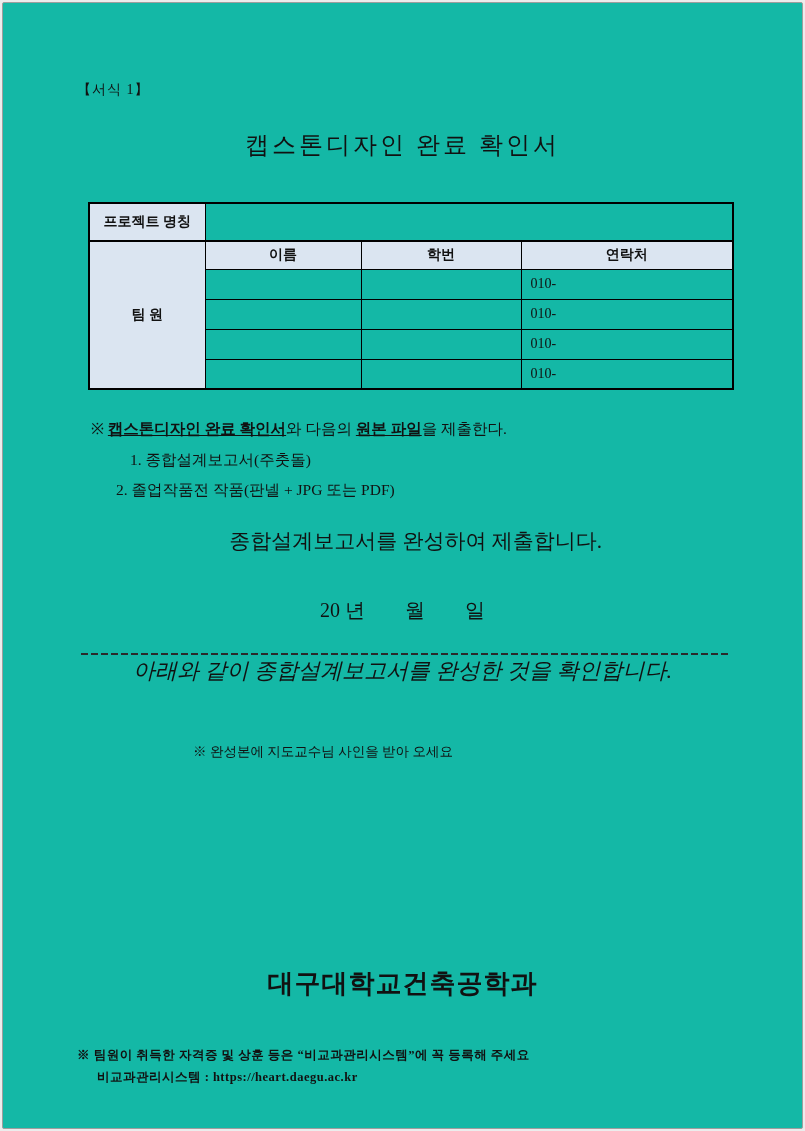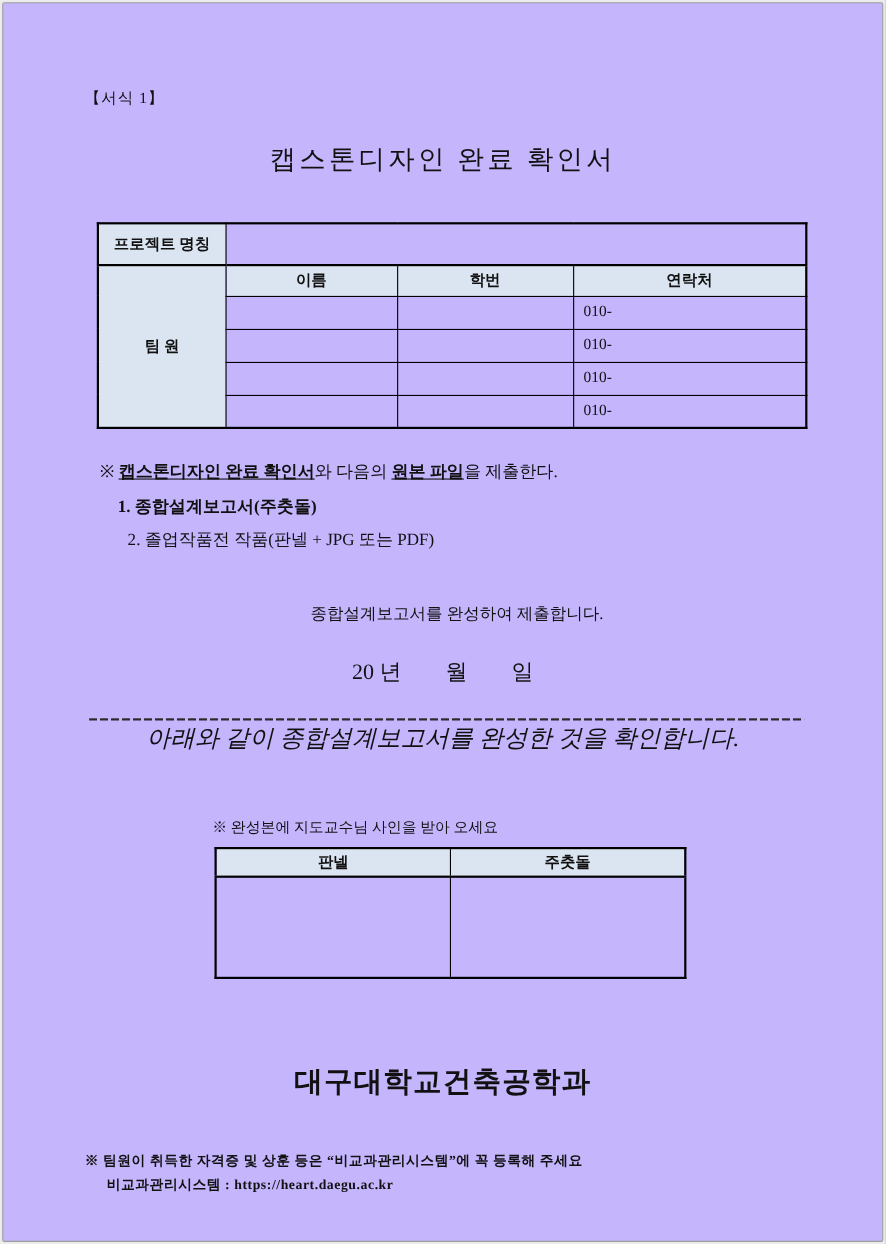--- a/index.html
+++ b/index.html
@@ -5,21 +5,21 @@
   html,body{margin:0;padding:0;}
   body{
     width:805px;height:1131px;
     background:#ececec;
     font-family:"Liberation Serif","DejaVu Serif",serif;
     color:#111;
     position:relative;
   }
   .page{
     position:absolute;inset:2px;
-    background:#c4b5fd;
+    background:#14b8a6;
     border:1px solid #9e9e9e;
     border-radius:2px;
     overflow:hidden;
   }
   .abs{position:absolute;}
   .center{left:0;right:0;text-align:center;}
 
   .form-label{left:74px;top:78px;font-size:14px;letter-spacing:1px;}
   .doc-title{top:126px;font-size:24px;letter-spacing:3px;}
 
@@ -27,24 +27,24 @@
   td{border:1px solid #000;font-size:14px;vertical-align:middle;overflow:hidden;}
 
   .project-table{left:85px;top:199px;width:644px;}
   .project-table td.hd{background:#dbe5f1;font-weight:bold;text-align:center;}
   .project-table tr.r1 td{border-bottom:2px solid #000;}
   .project-table{border:2px solid #000;}
   .project-table td.phone{text-align:left;padding-left:9px;font-size:14px;}
 
   .note-line{left:88px;top:414px;font-size:15.5px;}
   .note-line .bu{font-weight:bold;text-decoration:underline;}
-  .note-item1{left:104px;top:447px;font-size:15.5px;font-weight:bold;}
+  .note-item1{left:127px;top:447px;font-size:15.5px;}
   .note-item2{left:113px;top:477px;font-size:15.5px;text-align:right;}
 
-  .statement{top:546px;font-size:15px;margin-left:26px;}
+  .statement{top:524px;font-size:21px;margin-left:26px;}
   .date-line{top:594px;font-size:20px;white-space:pre;}
 
   .dashed-line{
     left:78px;top:650px;width:650px;height:2px;
     background:repeating-linear-gradient(90deg,#2a2a2a 0 7px,transparent 7px 10px);
   }
 
   .confirm-text{top:653px;font-size:22px;font-style:italic;}
   .sign-note{left:190px;top:740px;font-size:13.5px;font-family:Liberation Serif, serif;}
 
@@ -113,31 +113,19 @@
   <div class="abs note-item2">2. 졸업작품전 작품(판넬 + JPG 또는 PDF)</div>
 
   <div class="abs center statement">종합설계보고서를 완성하여 제출합니다.</div>
   <div class="abs center date-line">20 년        월        일</div>
 
   <div class="abs dashed-line"></div>
 
   <div class="abs center confirm-text">아래와 같이 종합설계보고서를 완성한 것을 확인합니다.</div>
   <div class="abs sign-note">※ 완성본에 지도교수님 사인을 받아 오세요</div>
 
-  <table class="abs sign-table">
-    <tbody>
-      <tr style="height:26px">
-        <td class="hd">판넬</td>
-        <td class="hd">주춧돌</td>
-      </tr>
-      <tr style="height:92px">
-        <td></td>
-        <td></td>
-      </tr>
-    </tbody>
-  </table>
 
   <div class="abs footer-1">※ 팀원이 취득한 자격증 및 상훈 등은 “비교과관리시스템”에 꼭 등록해 주세요</div>
 
   <div class="abs center department">대구대학교건축공학과</div>
   <div class="abs footer-2">비교과관리시스템 : https://heart.daegu.ac.kr</div>
 
 </div>
 
 </body></html>

